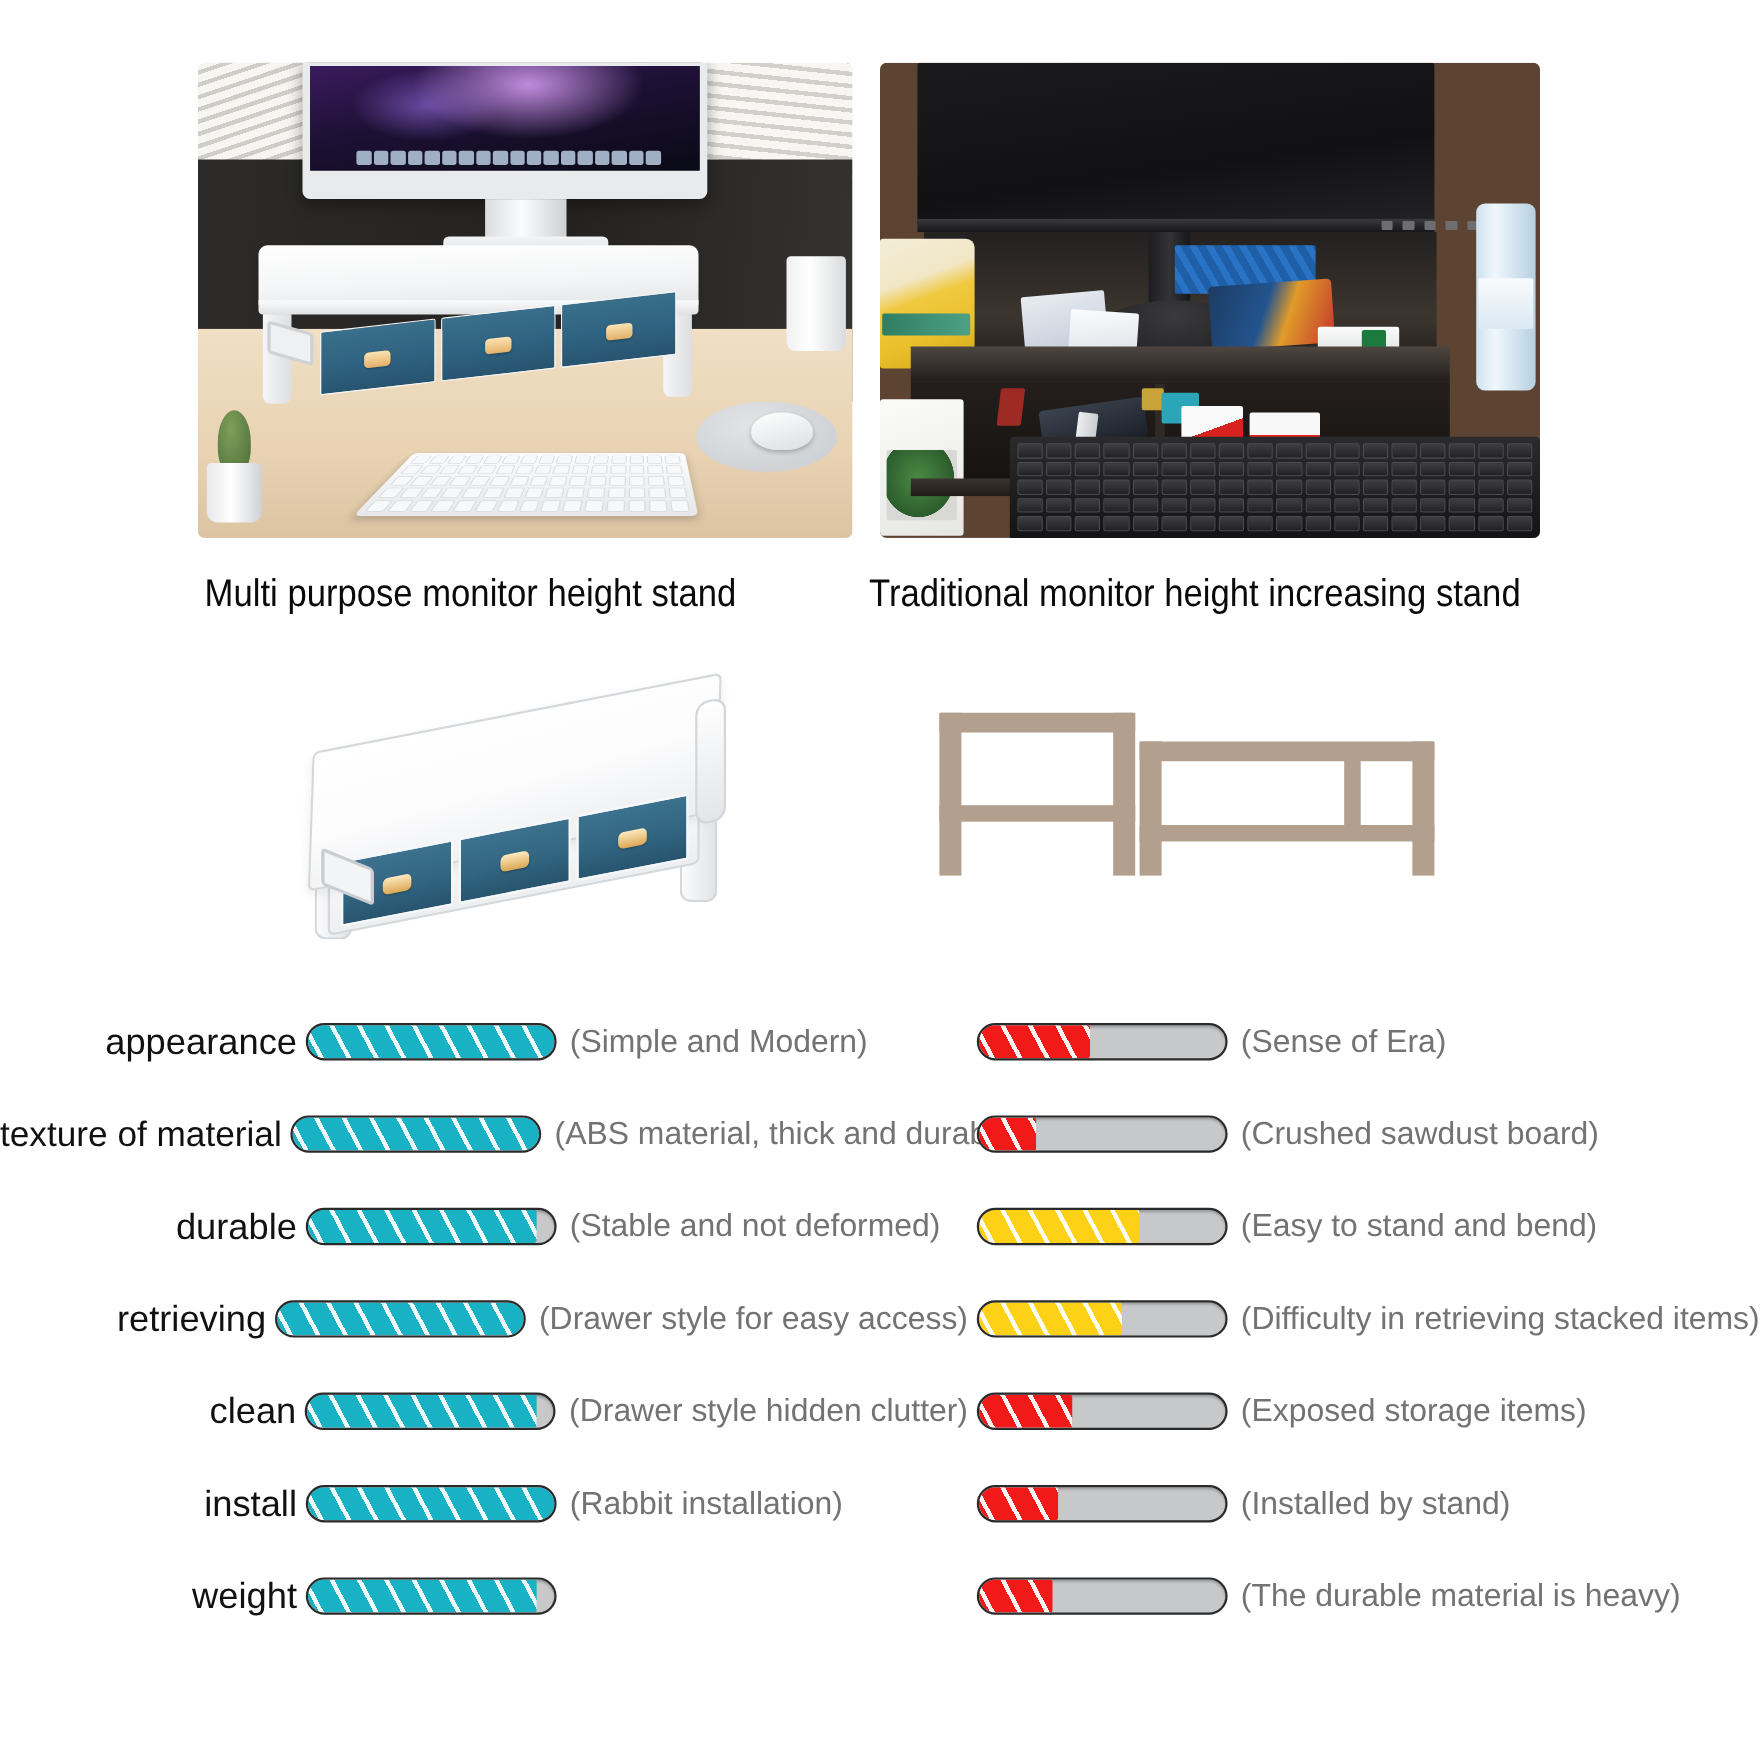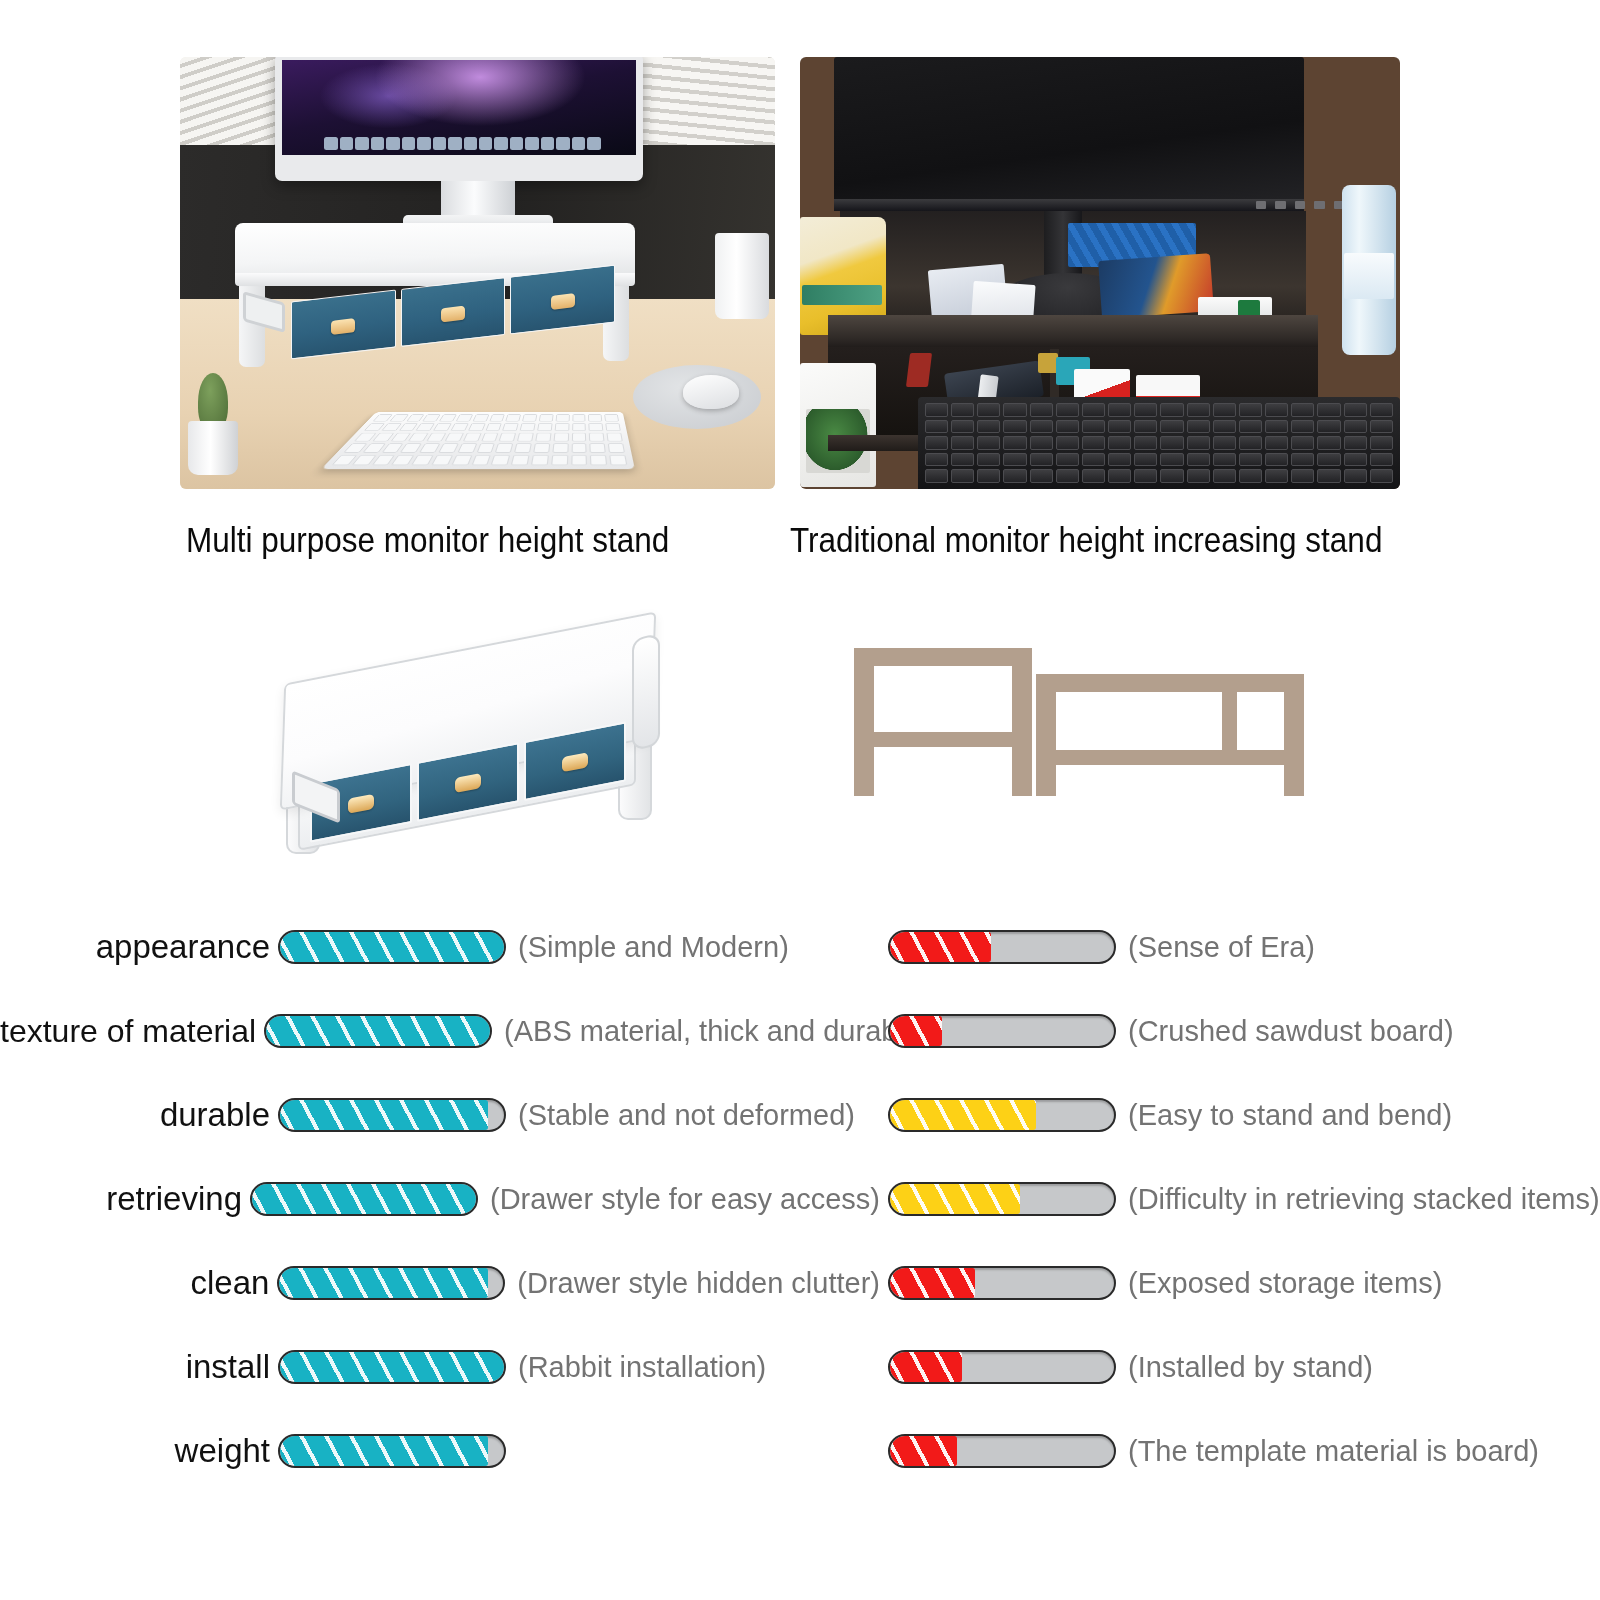--- a/index.html
+++ b/index.html
@@ -890,18 +890,18 @@
       <div class="side side-left">
         <div class="label-cell">weight</div>
         <div class="bar">
           <div class="fill teal" style="width:93%"></div>
         </div>
       </div>
       <div class="side side-right">
         <div class="bar">
           <div class="fill red" style="width:30%"></div>
         </div>
-        <div class="desc">(The template material is board)</div>
+        <div class="desc">(The durable material is heavy)</div>
       </div>
     </div>
 
   </div>
 </div>
 
 </body></html>

